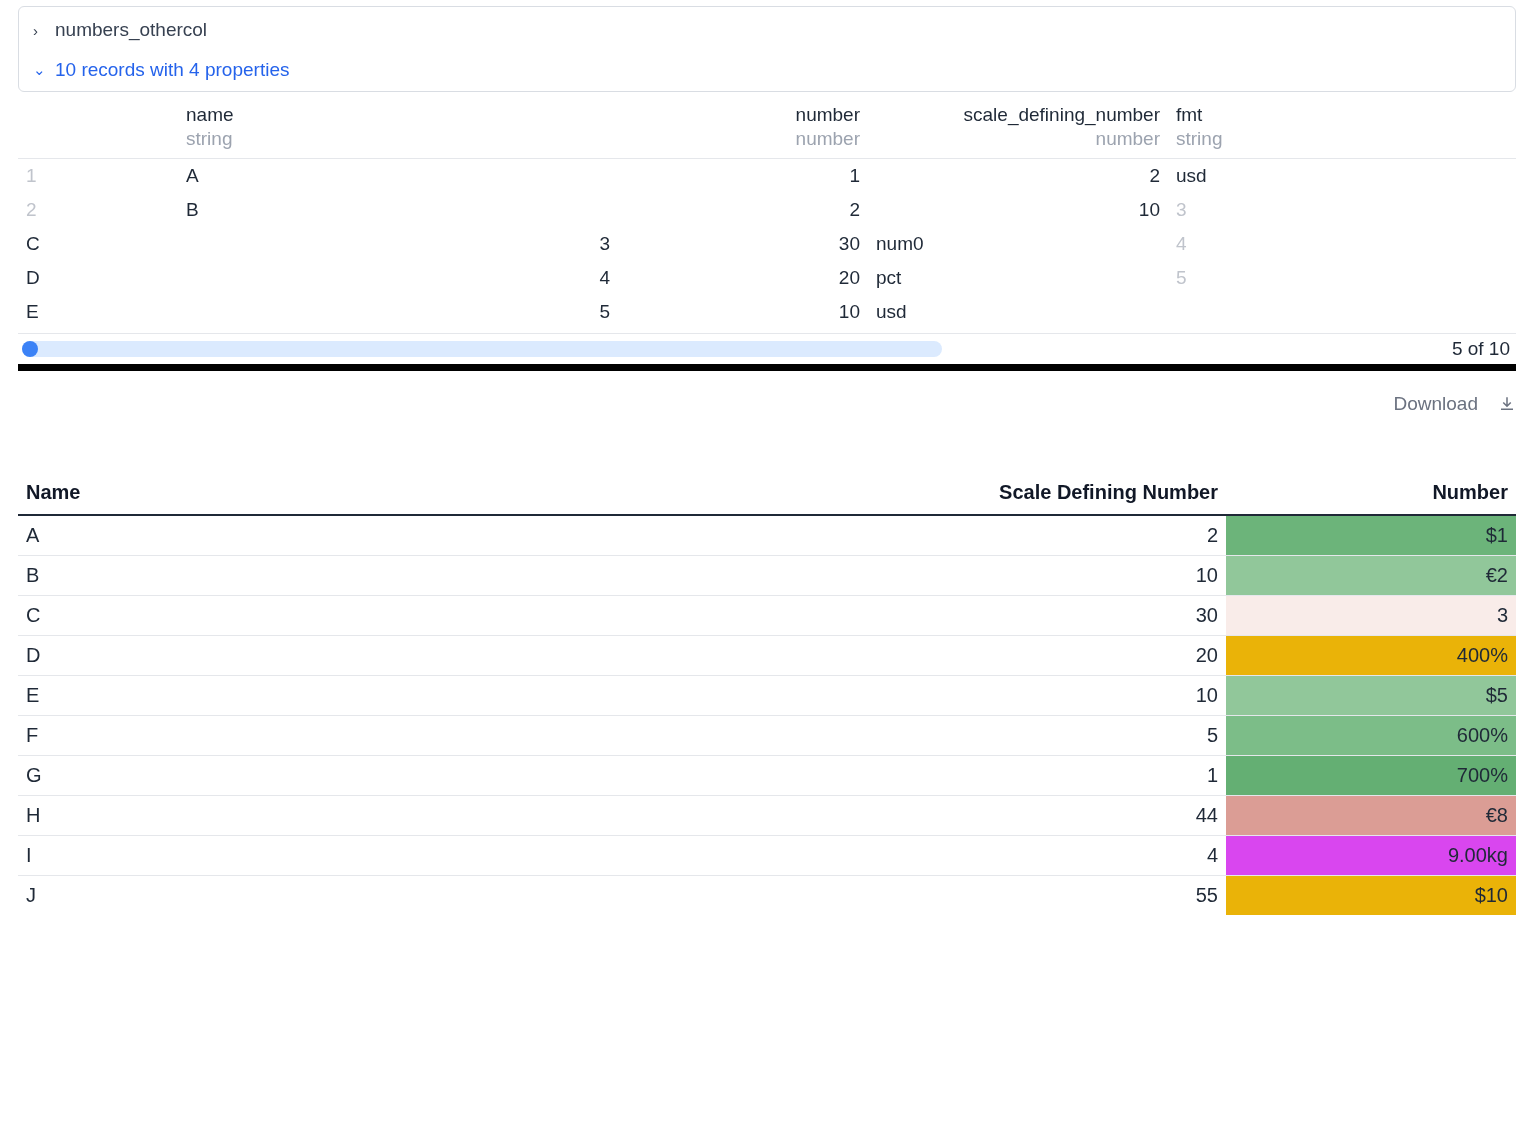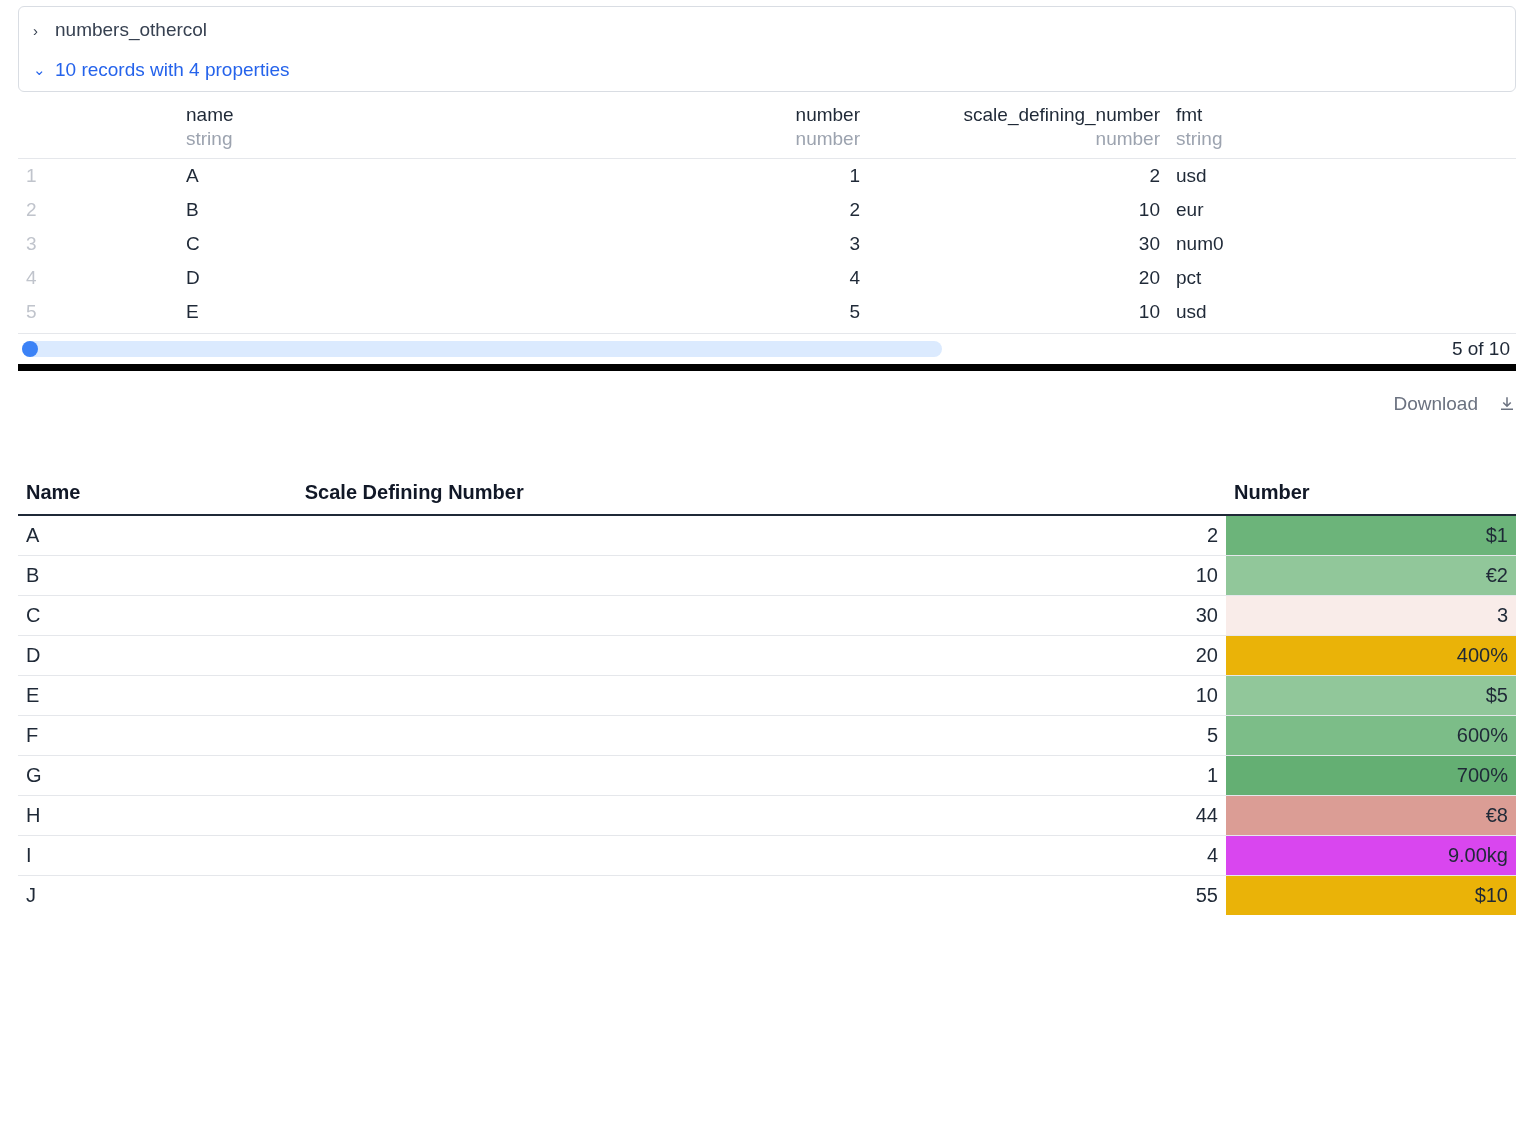--- a/index.html
+++ b/index.html
@@ -127,21 +127,21 @@
     border-collapse: collapse;
     font-size: 20px;
   }
   .result-table th {
     font-weight: 700;
     text-align: left;
     padding: 6px 8px 10px 8px;
     border-bottom: 2px solid #1f2937;
     color: #111827;
   }
-  .result-table th.rt-right { }
+  .result-table th.rt-right { text-align: right; }
   .result-table td {
     padding: 8px 8px;
     border-bottom: 1px solid #e5e7eb;
     color: #1f2937;
   }
   .rt-right { text-align: right; }
   .result-table tbody tr:last-child td { border-bottom: none; }
 </style>
 </head>
 <body>
@@ -170,21 +170,20 @@
     <div class="preview-type">string</div>
     <div class="preview-idx">1</div>
     <div class="preview-cell">A</div>
     <div class="preview-cell num-right">1</div>
     <div class="preview-cell num-right">2</div>
     <div class="preview-cell">usd</div>
     <div class="preview-idx">2</div>
     <div class="preview-cell">B</div>
     <div class="preview-cell num-right">2</div>
     <div class="preview-cell num-right">10</div>
-    <div class="preview-cell">eur</div>
     <div class="preview-idx">3</div>
     <div class="preview-cell">C</div>
     <div class="preview-cell num-right">3</div>
     <div class="preview-cell num-right">30</div>
     <div class="preview-cell">num0</div>
     <div class="preview-idx">4</div>
     <div class="preview-cell">D</div>
     <div class="preview-cell num-right">4</div>
     <div class="preview-cell num-right">20</div>
     <div class="preview-cell">pct</div>

